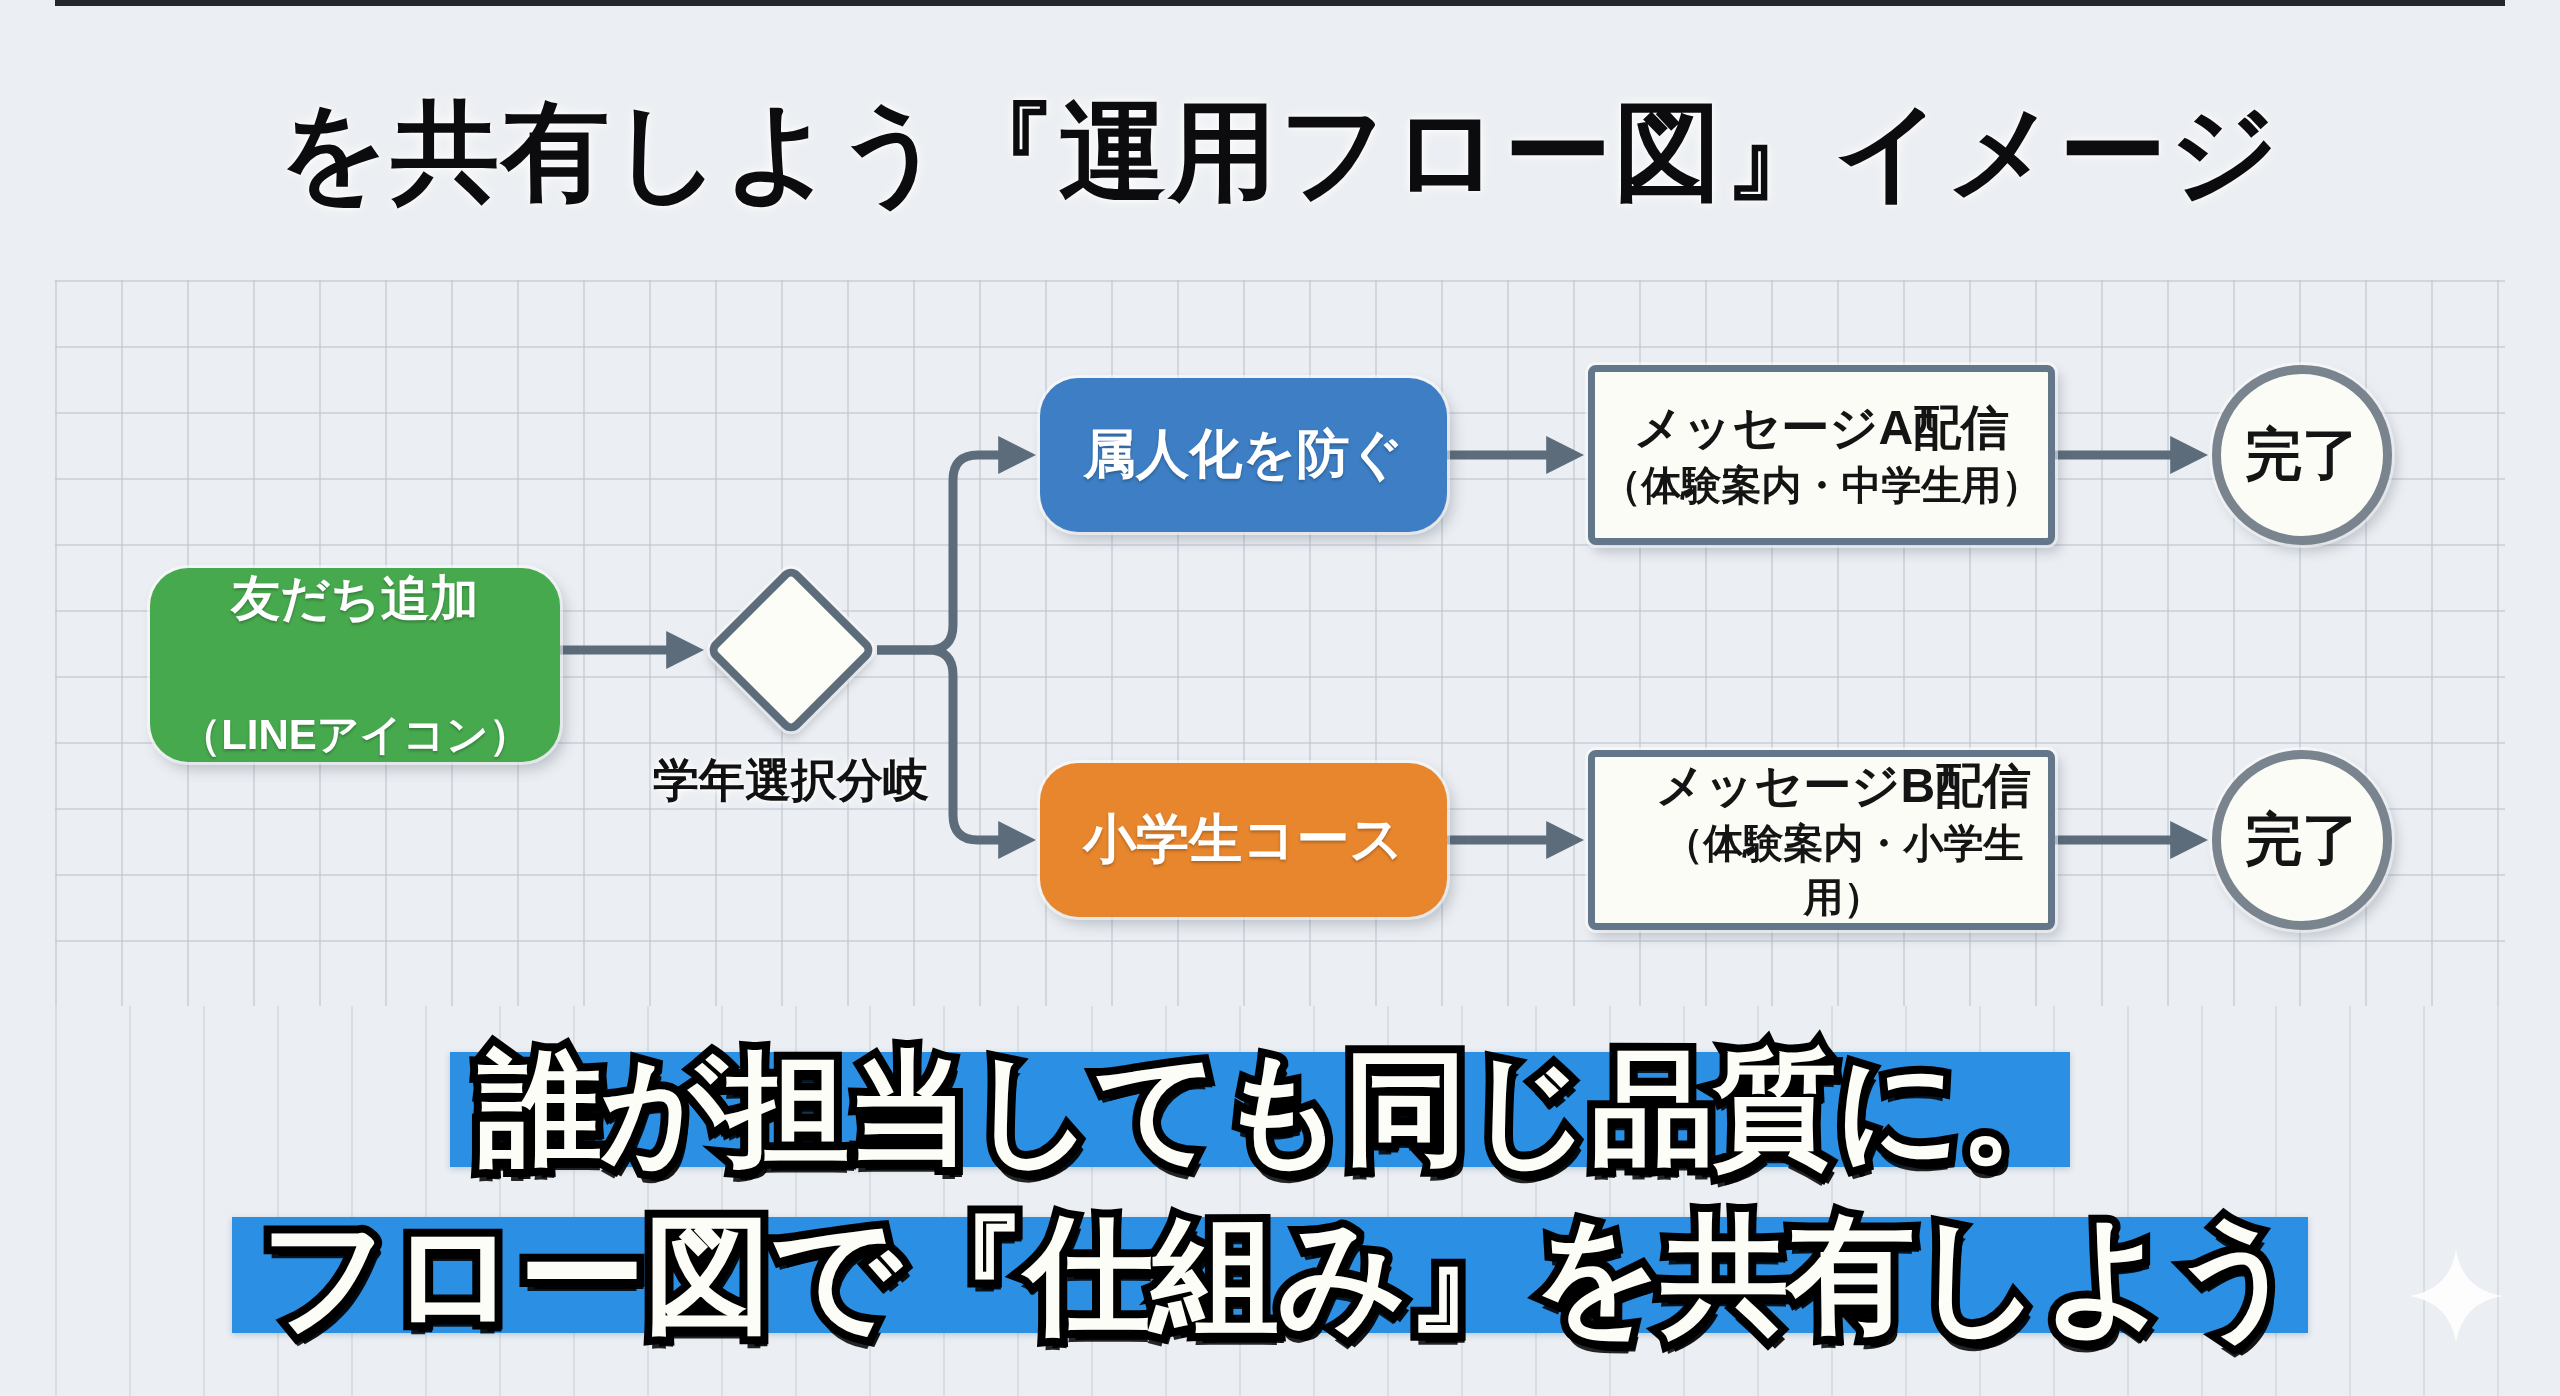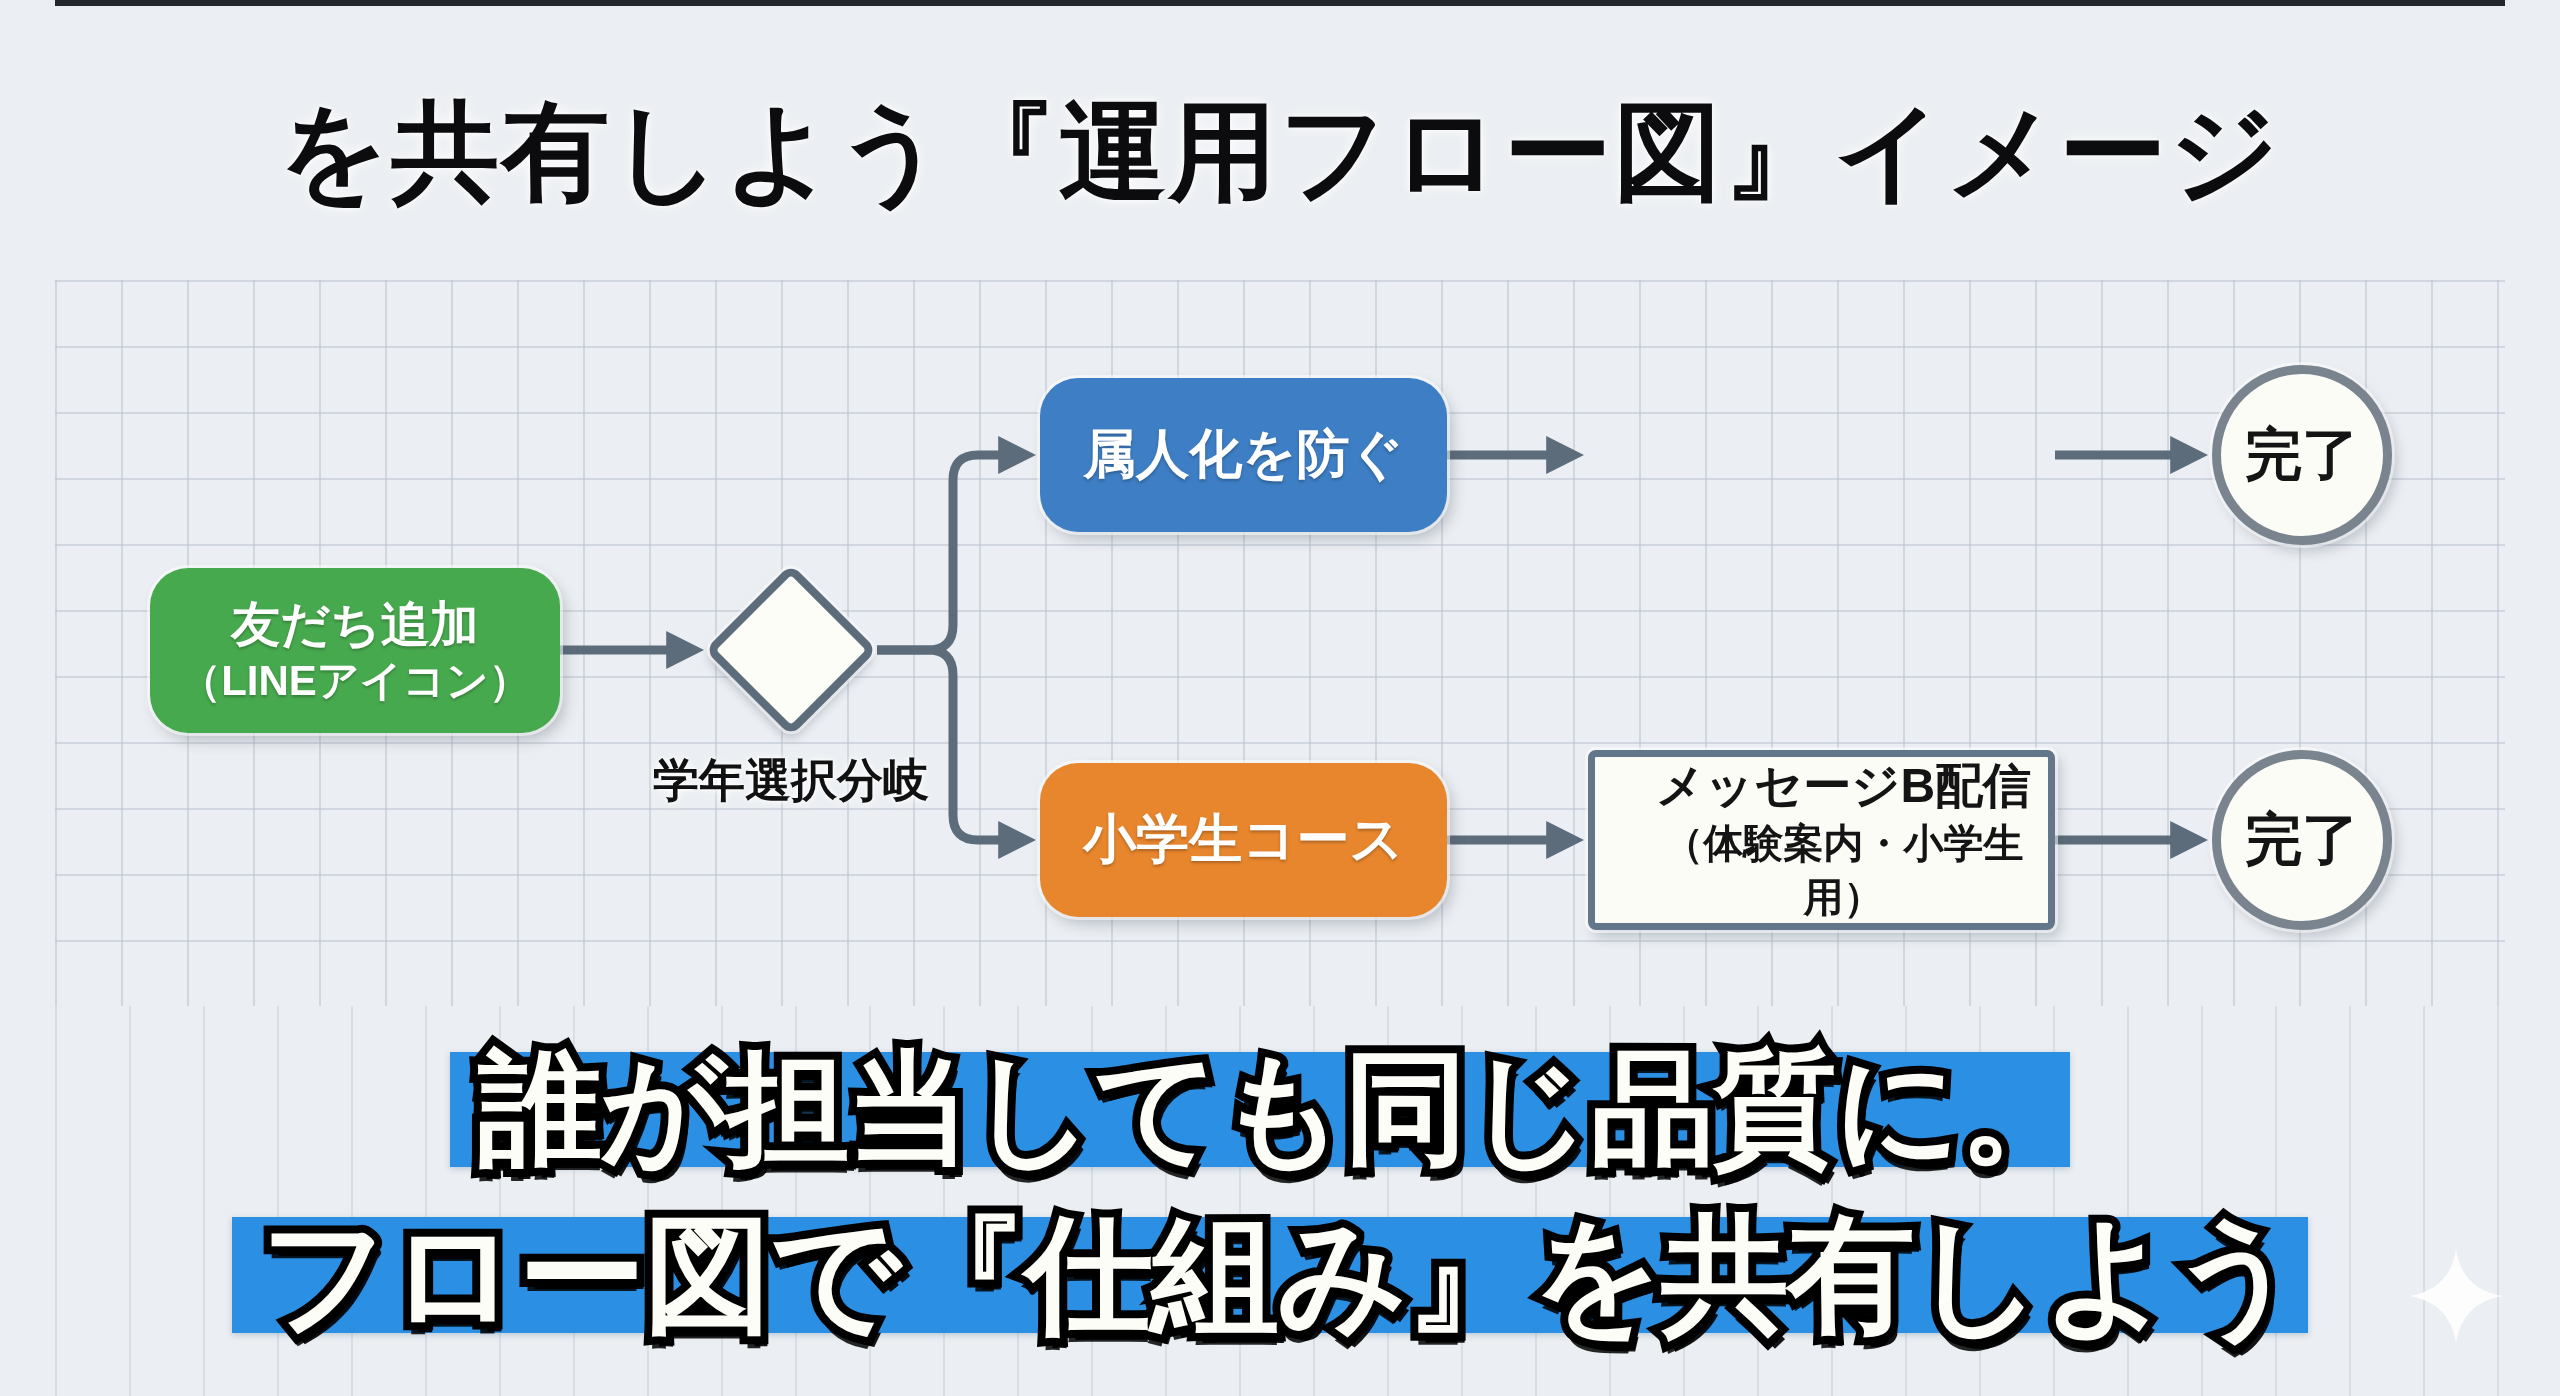--- a/index.html
+++ b/index.html
@@ -41,21 +41,21 @@
   .connectors { position:absolute; left:0; top:0; pointer-events:none; }
 
   
   .node { position:absolute; display:flex; flex-direction:column; align-items:center; justify-content:center; text-align:center; }
   .rounded {
     border-radius:38px;
     color:#fff; font-weight:800;
     box-shadow:0 0 0 3px rgba(255,255,255,.55), 5px 7px 14px rgba(70,82,100,.3);
     text-shadow:0 2px 3px rgba(0,0,0,.25);
   }
-  .start-node { left:150px; top:568px; width:410px; height:165px; }
+  .start-node { left:150px; top:568px; width:410px; height:194px;justify-content:space-between; }
   .start-node .l1 { font-size:49px; line-height:60px; }
   .start-node .l2 { font-size:42px; line-height:54px; }
 
   .course-node { left:1040px; width:407px; height:154px; font-size:53px; }
   .course-top  { top:378px; }
   .course-bot  { top:763px; }
 
   .diamond {
     position:absolute; left:730px; top:589px; width:122px; height:122px;
     background:#fdfdf8; border:8px solid #5d6c7b; border-radius:12px;
@@ -140,20 +140,24 @@
     <div class="l1">友だち追加</div>
     <div class="l2">（LINEアイコン）</div>
   </div>
 
   <div class="diamond"></div>
   <div class="decision-label">学年選択分岐</div>
 
   <div class="node rounded course-node course-top" style="background-color: rgb(61, 126, 196);">
     <div>属人化を防ぐ</div>
   </div>
+  <div class="node msg-node msg-top">
+    <div class="l1">メッセージA配信</div>
+    <div class="l2">（体験案内・中学生用）</div>
+  </div>
   <div class="node end-node end-top">
     <div>完了</div>
   </div>
 
   <div class="node rounded course-node course-bot" style="background-color: rgb(232, 134, 45);">
     <div>小学生コース</div>
   </div>
   <div class="node msg-node msg-bot">
     <div class="l1">メッセージB配信</div>
     <div class="l2">（体験案内・小学生用）</div>

